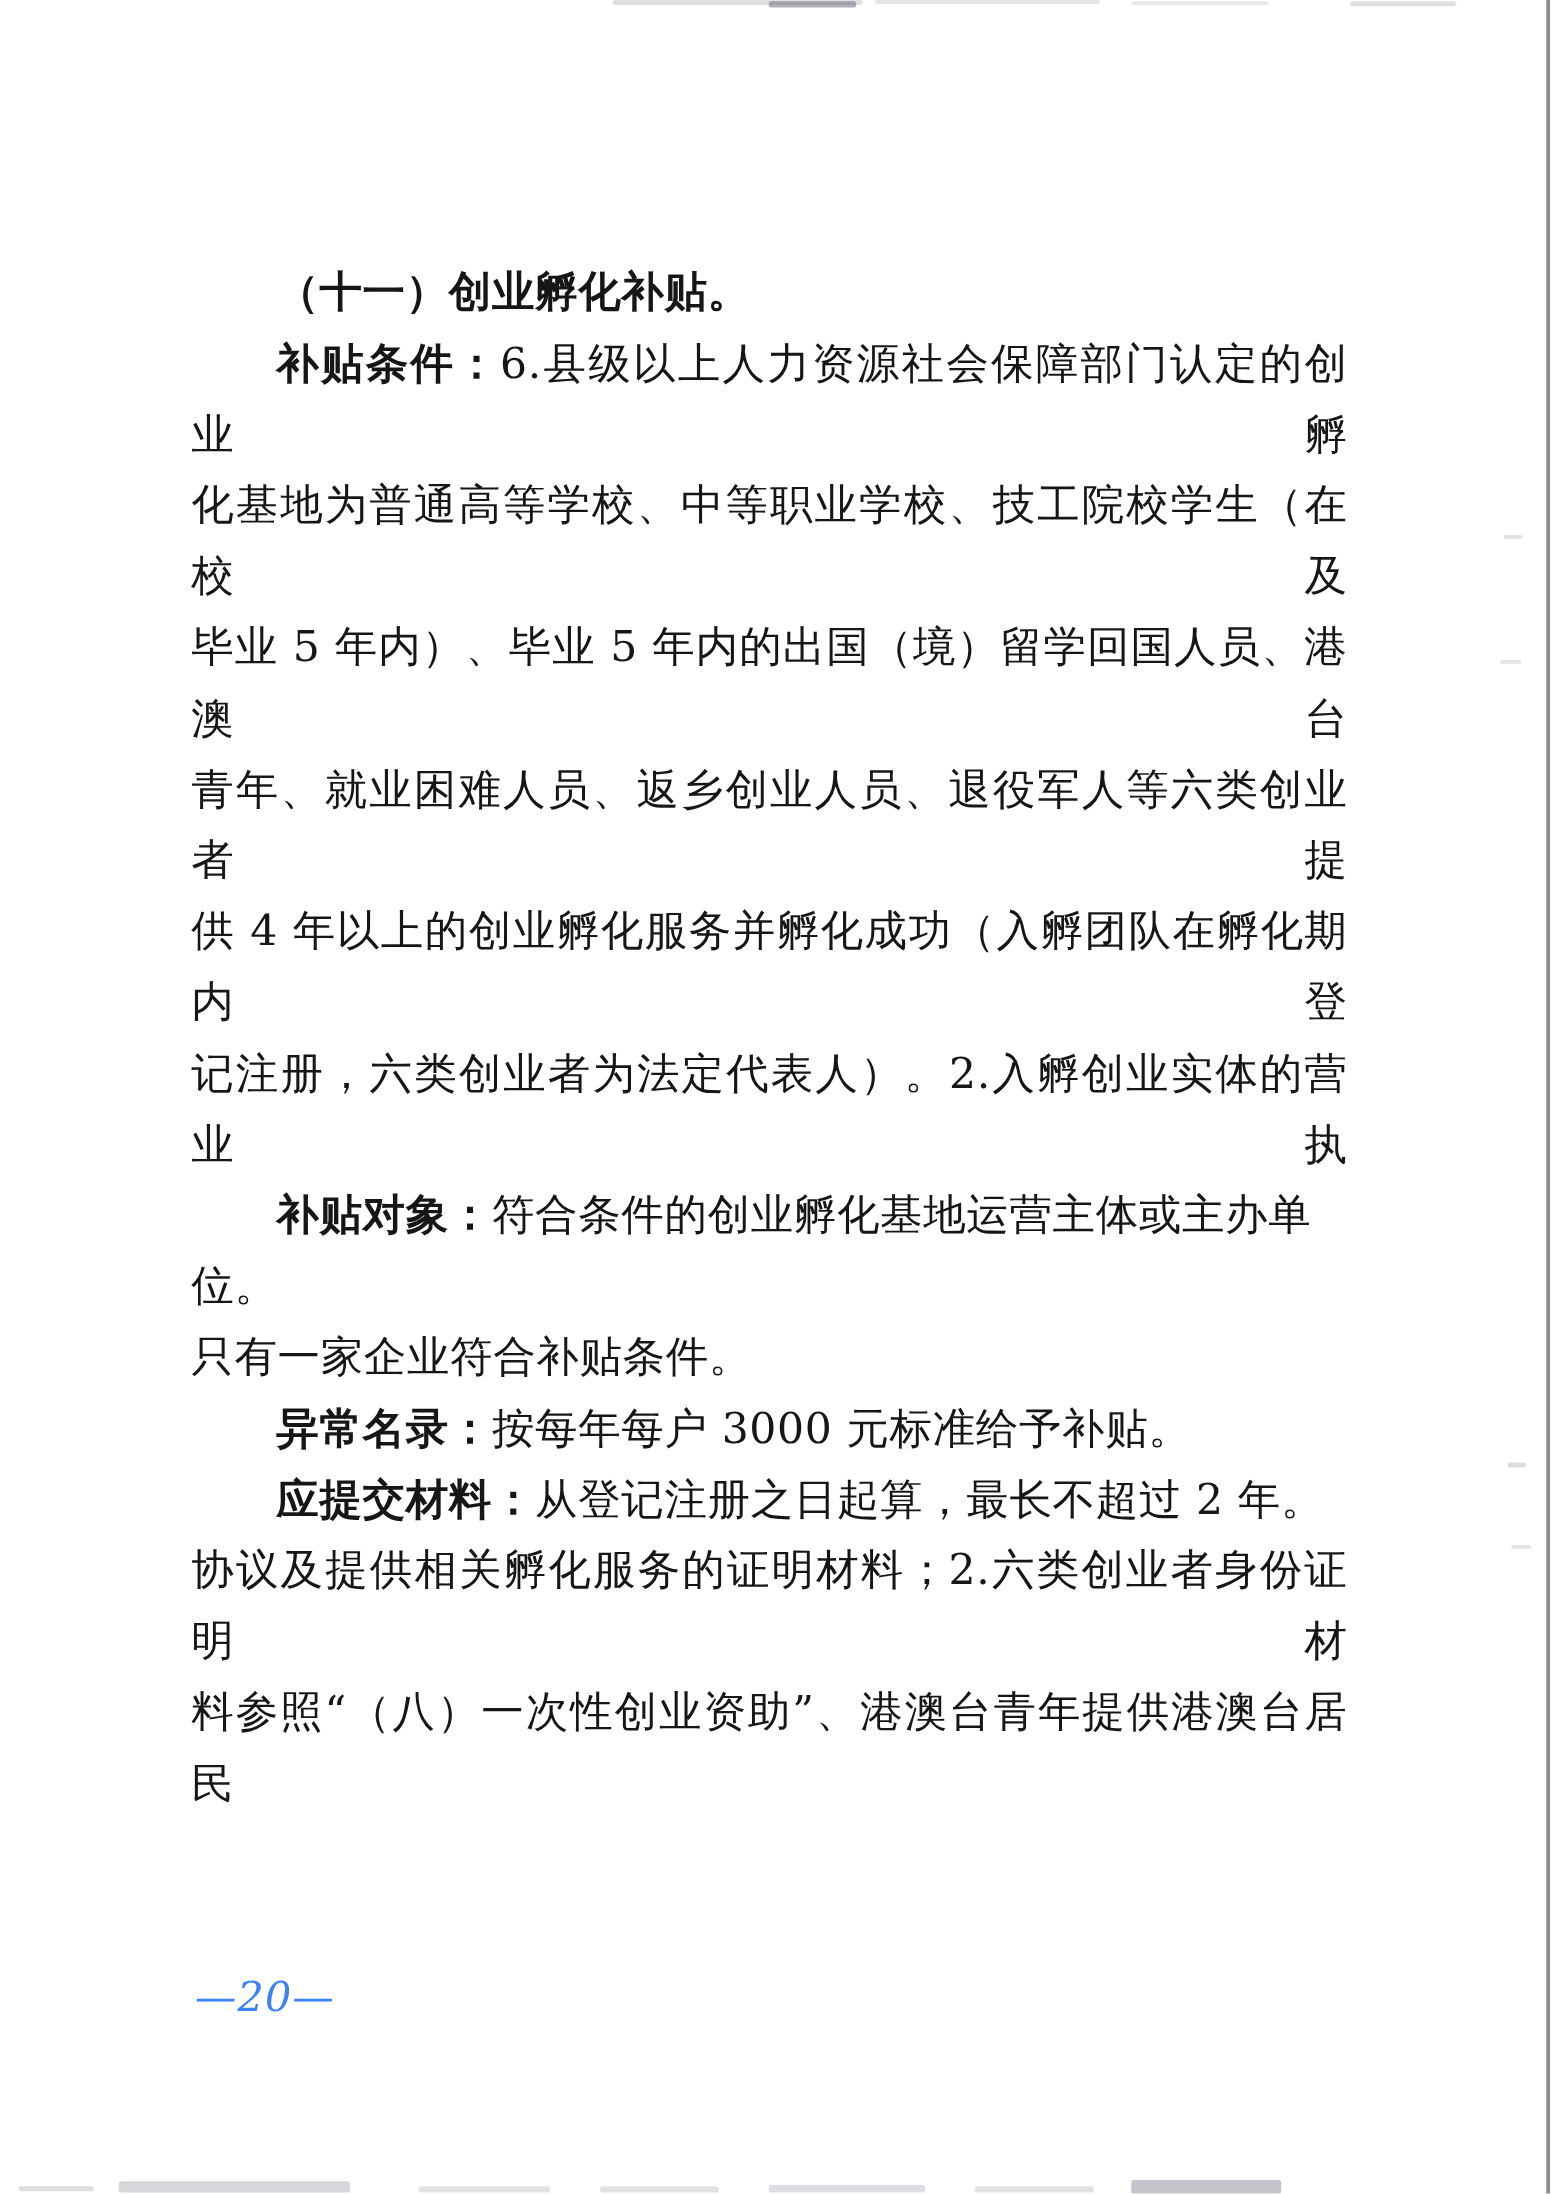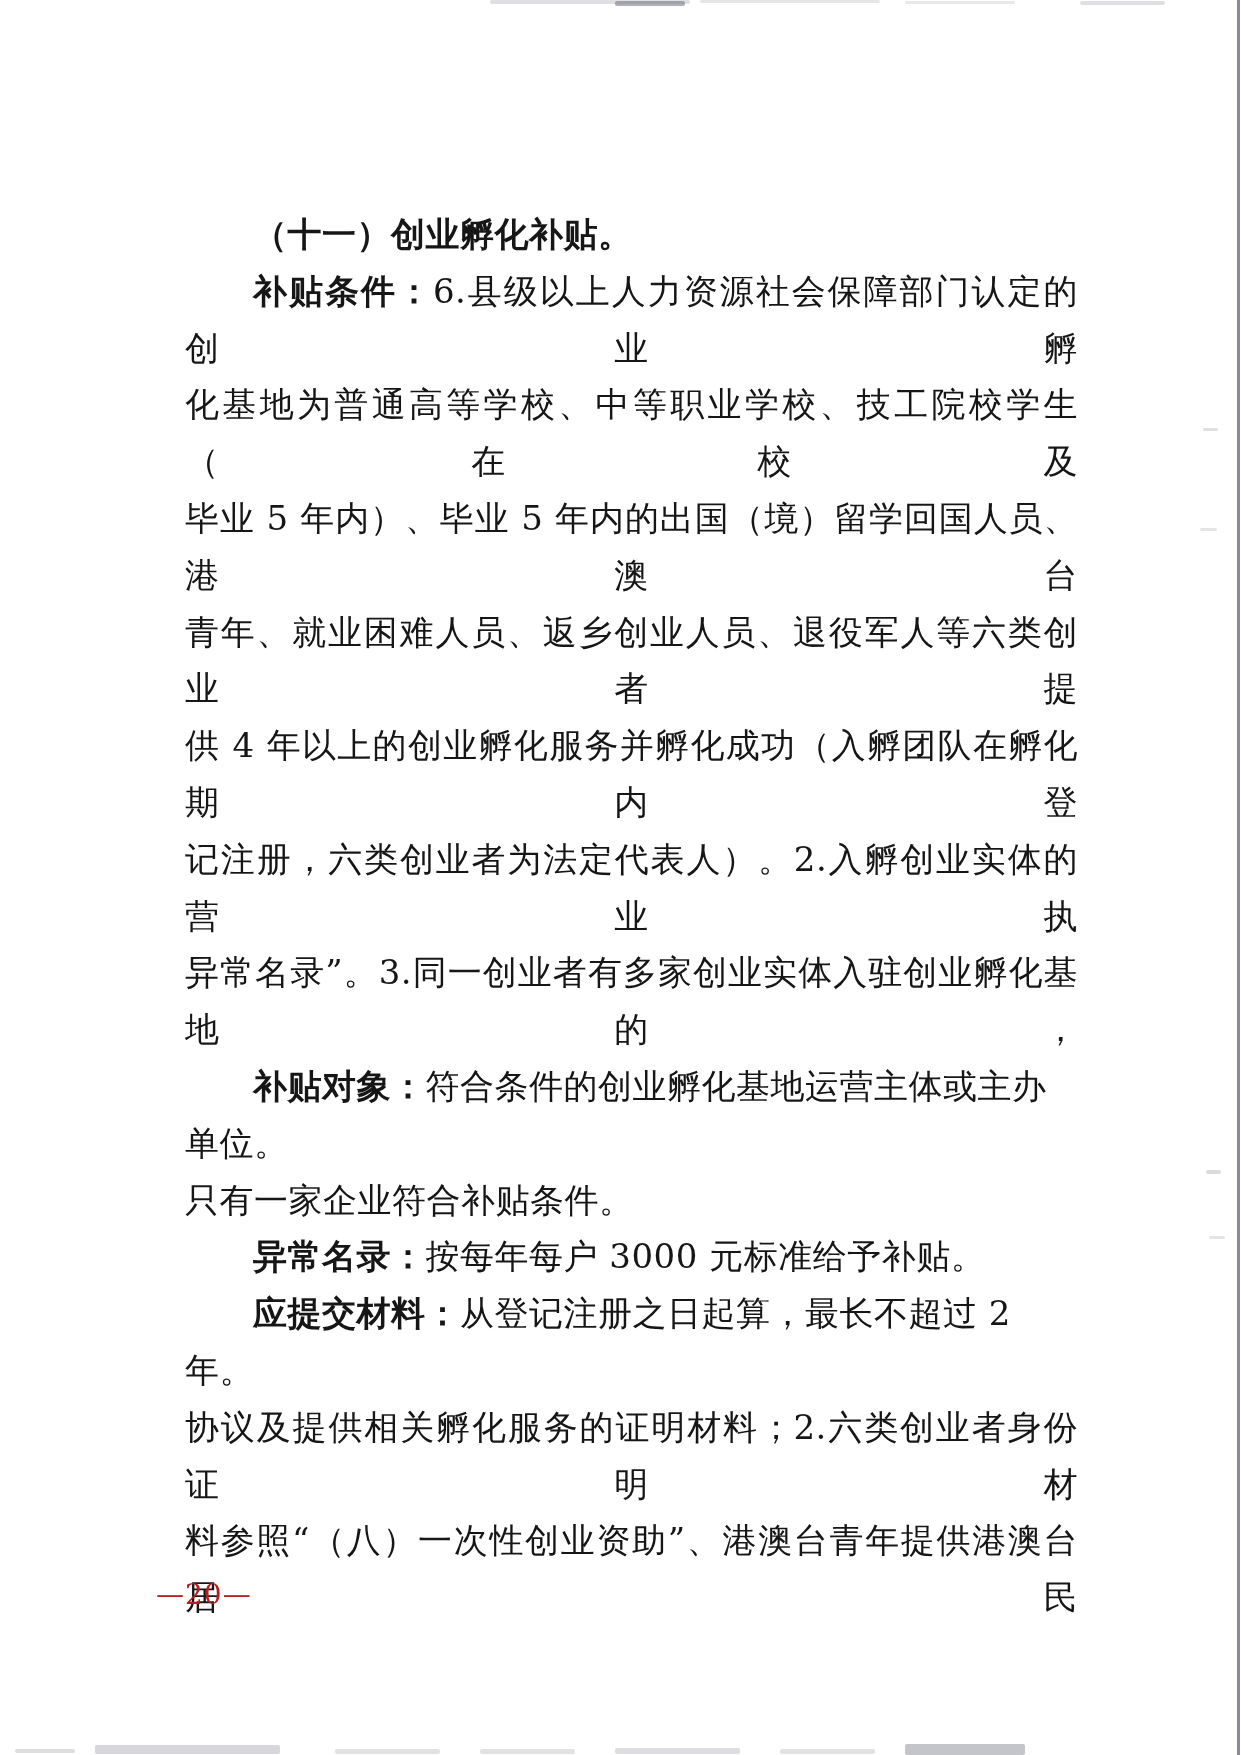--- a/index.html
+++ b/index.html
@@ -22,42 +22,42 @@
     left: 153px;
     top: 206px;
     width: 925px;
     font-size: 34px;
     line-height: 56.8px;
     letter-spacing: 0.5px;
     text-align: left;
   }
   .line {
     white-space: normal;
-    margin-left: 32px;
   }
   .line.just {
     text-align: justify;
     text-align-last: justify;
     text-justify: inter-character;
   }
   .line.ind {
     text-indent: 68px;
   }
   .b {
     font-weight: 700;
     font-family: "DejaVu Sans", "DejaVu Serif", sans-serif;
   }
   .page-number {
     position: absolute;
     left: 156px;
     top: 1578px;
-    font-size: 28px;
+    font-size: 33px;
     letter-spacing: 1px;
-    color: #b91c1c;
+    color: #3b82f6;
     font-family: "DejaVu Serif", serif;
+    font-style: italic;
   }
   
   .scan-edge-right {
     position: absolute;
     top: 0;
     right: 1px;
     width: 3px;
     height: 1755px;
     background: #8b8b93;
   }
@@ -106,21 +106,20 @@
   <div class="scan-edge-right"></div>
 
   <div class="text-block">
       <div class="line ind"><span class="b">（十一）创业孵化补贴。</span></div>
       <div class="line just ind"><span class="b">补贴条件：</span><span>6.县级以上人力资源社会保障部门认定的创业孵</span></div>
       <div class="line just"><span>化基地为普通高等学校、中等职业学校、技工院校学生（在校及</span></div>
       <div class="line just"><span>毕业 5 年内）、毕业 5 年内的出国（境）留学回国人员、港澳台</span></div>
       <div class="line just"><span>青年、就业困难人员、返乡创业人员、退役军人等六类创业者提</span></div>
       <div class="line just"><span>供 4 年以上的创业孵化服务并孵化成功（入孵团队在孵化期内登</span></div>
       <div class="line just"><span>记注册，六类创业者为法定代表人）。2.入孵创业实体的营业执</span></div>
-      <div class="line just"><span>异常名录”。3.同一创业者有多家创业实体入驻创业孵化基地的，</span></div>
       <div class="line ind"><span class="b">补贴对象：</span><span>符合条件的创业孵化基地运营主体或主办单位。</span></div>
       <div class="line"><span>只有一家企业符合补贴条件。</span></div>
       <div class="line ind"><span class="b">异常名录：</span><span>按每年每户 3000 元标准给予补贴。</span></div>
       <div class="line ind"><span class="b">应提交材料：</span><span>从登记注册之日起算，最长不超过 2 年。</span></div>
       <div class="line just"><span>协议及提供相关孵化服务的证明材料；2.六类创业者身份证明材</span></div>
       <div class="line just"><span>料参照“（八）一次性创业资助”、港澳台青年提供港澳台居民</span></div>
     </div>
 
   <div class="page-number">—20—</div>
 

